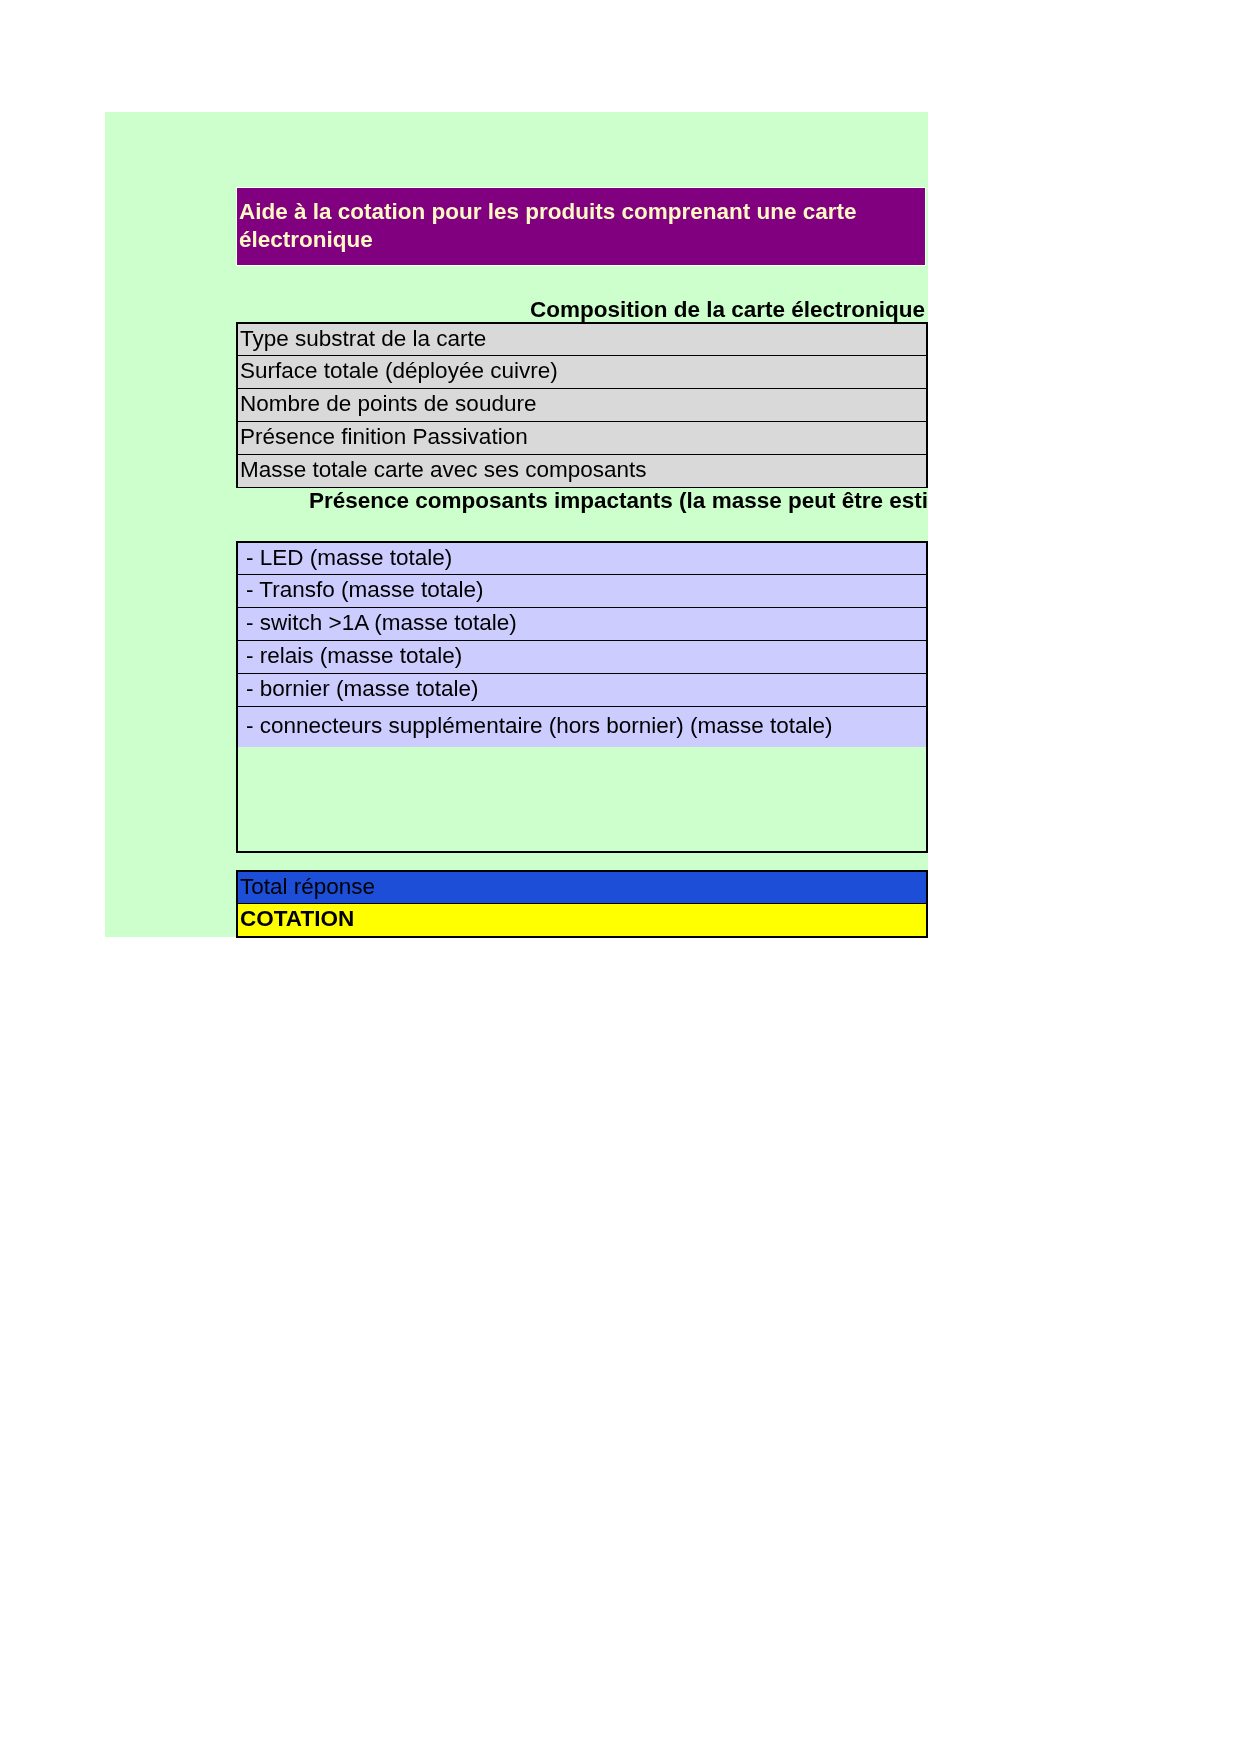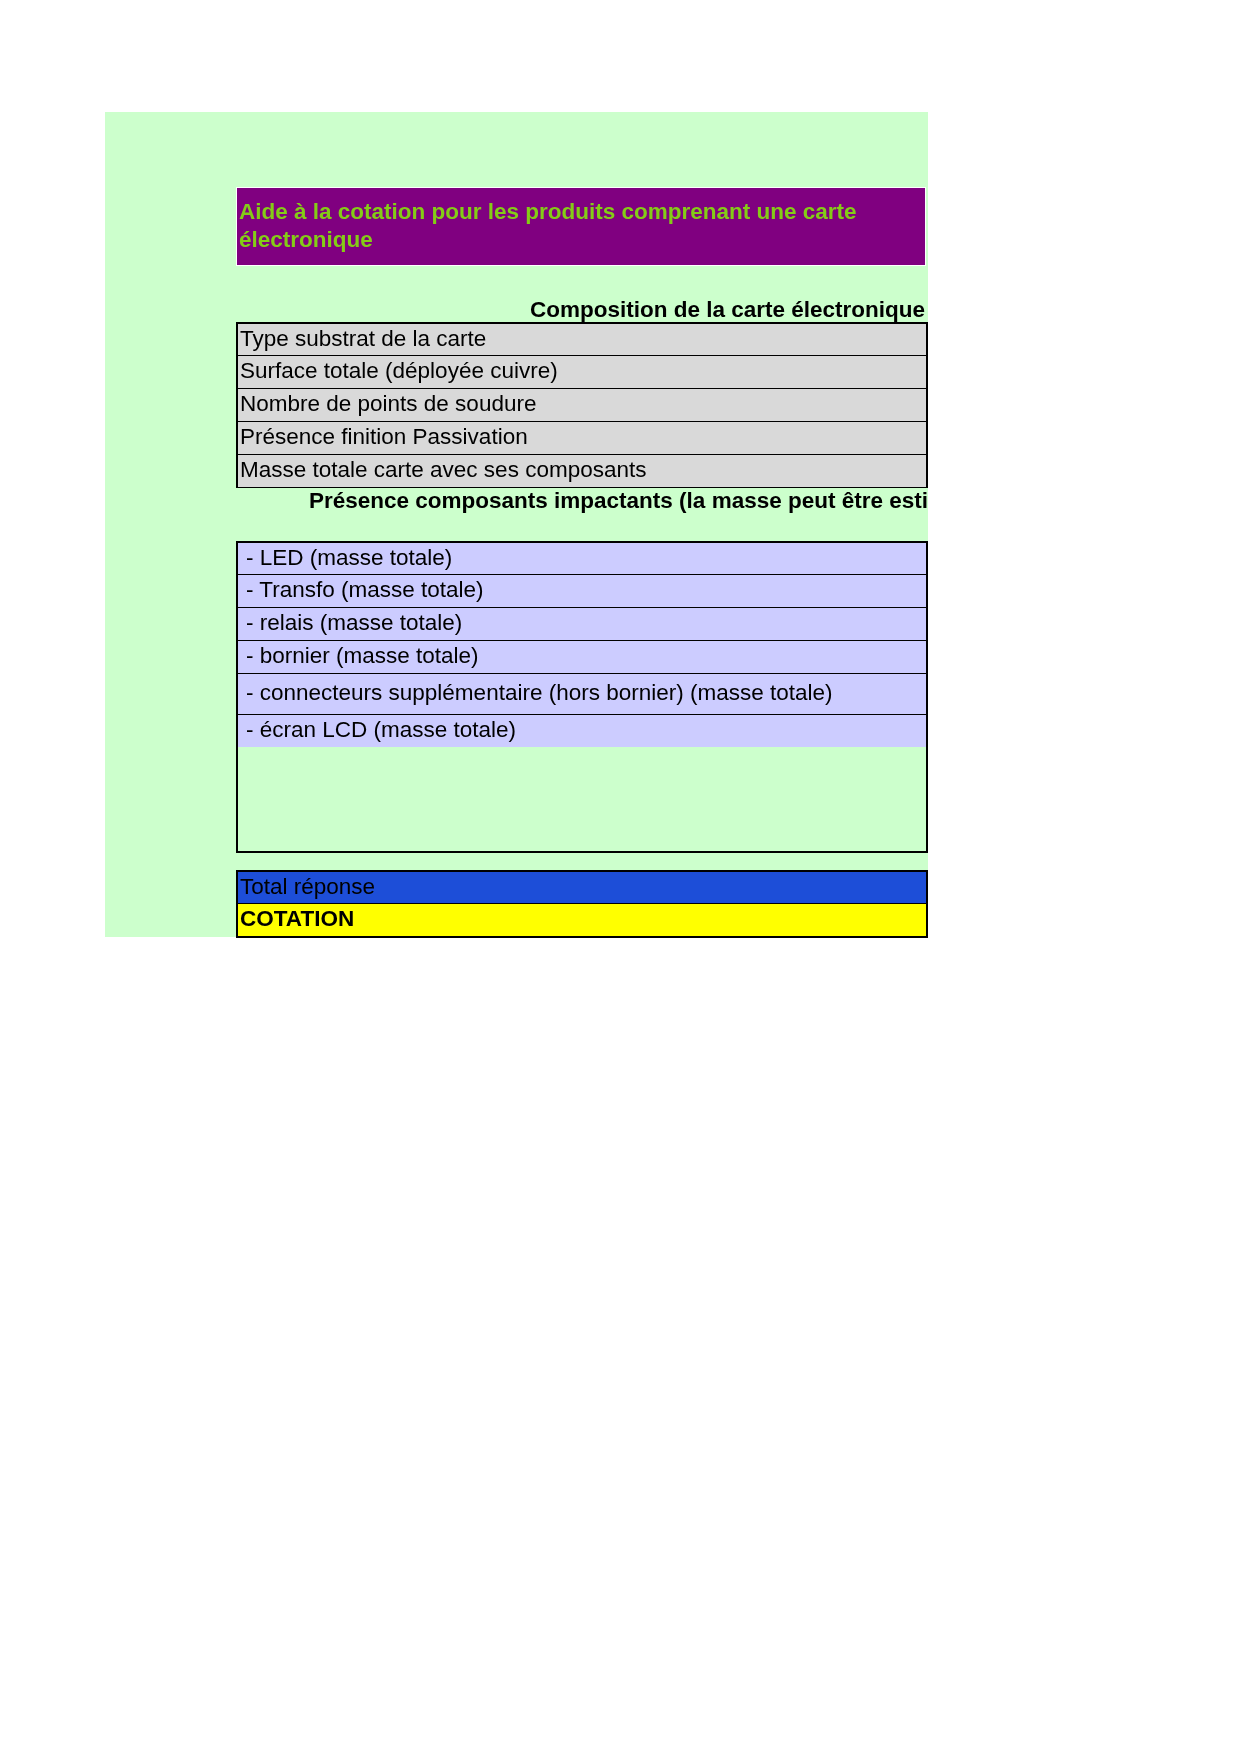--- a/index.html
+++ b/index.html
@@ -1,18 +1,18 @@
 <!DOCTYPE html>
 <html><head>
 <meta charset="utf-8">
 <style>
   html, body { margin:0; padding:0; background:#ffffff; }
   body { width:1241px; height:1754px; position:relative; font-family:"Liberation Sans", sans-serif; color:#000; }
   .sheet { position:absolute; left:105px; top:112px; width:823px; height:825px; background:#ccffcc; }
-  .title-box { position:absolute; left:236px; top:187px; width:690px; height:79px; background:#800080; border:1px solid #ffffff; box-sizing:border-box; color:#84cc16; font-weight:bold; font-size:22.5px; line-height:28px; padding:10px 0 0 2px; overflow:hidden; white-space:normal; }
+  .title-box { position:absolute; left:236px; top:187px; width:690px; height:79px; background:#800080; border:1px solid #ffffff; box-sizing:border-box; color:#fef9c3; font-weight:bold; font-size:22.5px; line-height:28px; padding:10px 0 0 2px; overflow:hidden; white-space:normal; }
   .section-head { position:absolute; left:239px; font-weight:bold; font-size:22.5px; line-height:26px; white-space:nowrap; overflow:hidden;text-align:right; }
   .tbl { position:absolute; left:236px; width:692px; border:2px solid #000000; box-sizing:border-box; }
   .row { border-top:1.5px solid #000; font-size:22.5px; line-height:30px; height:33px; box-sizing:border-box; padding-left:2px; white-space:nowrap; overflow:hidden; }
   .row:first-child { border-top:none; height:31px; }
   .gray .row { background:#d9d9d9; }
   .blue .row { background:#ccccff; padding-left:8px; }
   .blue .row.tall { height:41px; line-height:38px; }
   .total .row.green { background:#1d4ed8; }
   .total .row.yellow { background:#ffff00; font-weight:bold; }
 </style>
@@ -31,22 +31,22 @@
   <div class="row">Nombre de points de soudure</div>
   <div class="row">Présence finition Passivation</div>
   <div class="row">Masse totale carte avec ses composants</div>
 </div>
 
 <div class="section-head" style="top:488px; width:689px;">Présence composants impactants (la masse peut être esti</div>
 
 <div class="tbl blue" style="top:541px; height:312px;">
   <div class="row">- LED (masse totale)</div>
   <div class="row">- Transfo (masse totale)</div>
+  <div class="row">- switch &gt;1A (masse totale)</div>
   <div class="row">- relais (masse totale)</div>
   <div class="row">- bornier (masse totale)</div>
   <div class="row tall">- connecteurs supplémentaire (hors bornier) (masse totale)</div>
-  <div class="row">- écran LCD (masse totale)</div>
 </div>
 
 <div class="tbl total" style="top:870px; height:68px;">
   <div class="row green">Total réponse</div>
   <div class="row yellow">COTATION</div>
 </div>
 
 </body></html>

